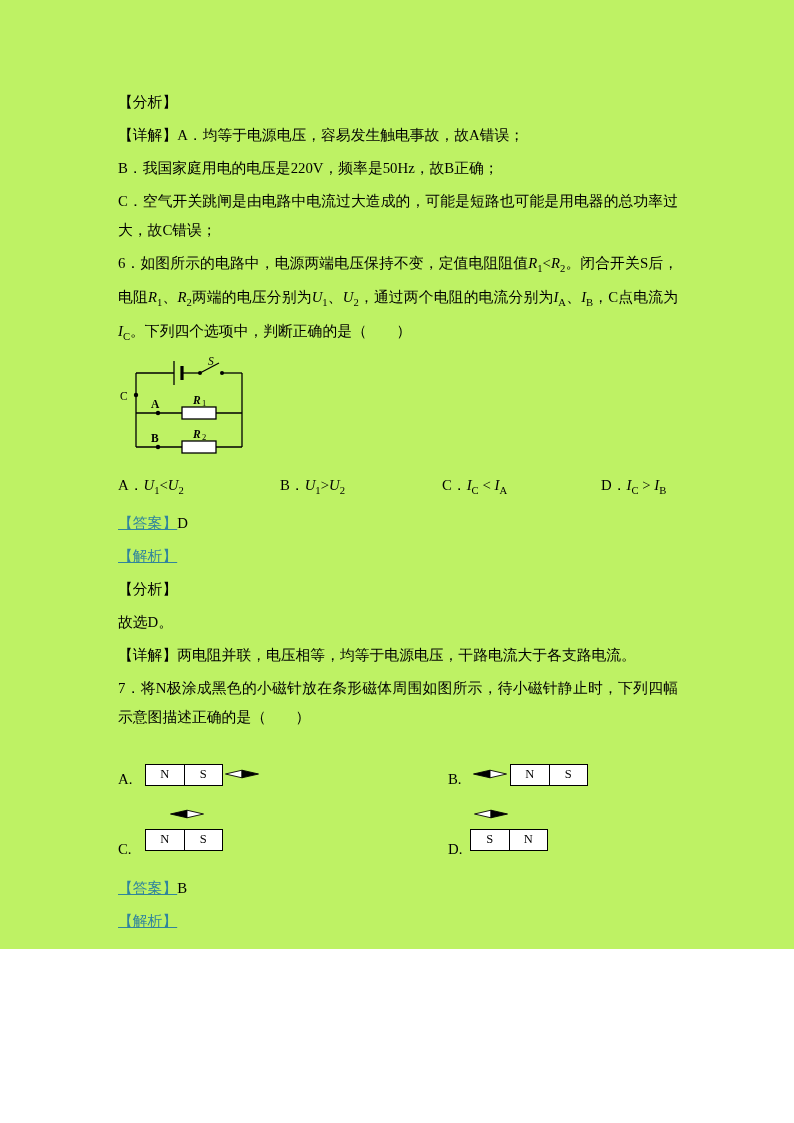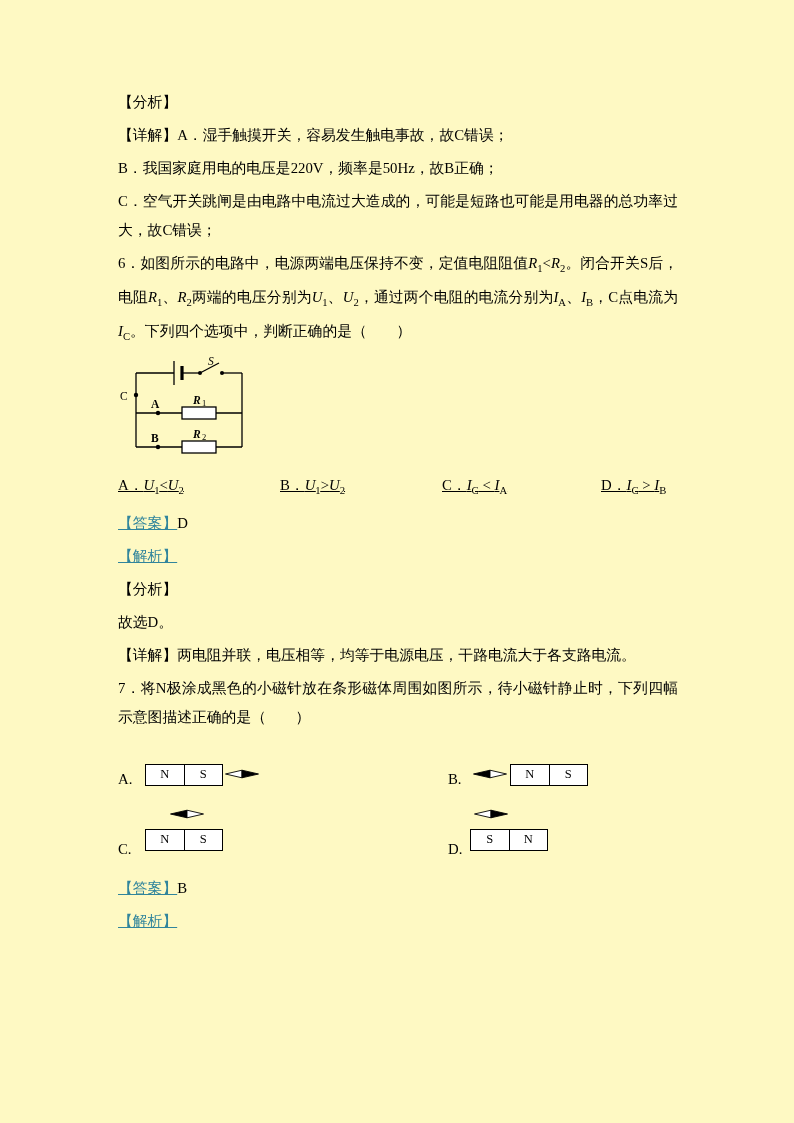--- a/index.html
+++ b/index.html
@@ -1,25 +1,25 @@
 <!DOCTYPE html>
 <html><head>
 <meta charset="utf-8">
 <style>
   html,body{margin:0;padding:0;background:#ffffff;}
-  .page{width:794px;height:1123px;background:#fef9c3;overflow:hidden;
+  .page{width:794px;height:949px;background:#bef264;overflow:hidden;
         font-family:"Liberation Serif","DejaVu Serif",serif;color:#000;position:relative;}
   .content{padding:88px 116px 0 118px;}
   .line{font-size:14.8px;line-height:29px;margin:0 0 4px 0;text-align:justify;}
   .teal{color:#31859c;text-decoration:underline;}
   sub{font-size:0.72em;}
   i{font-style:italic;}
   .figure-circuit{margin:4px 0 2px -4px;height:114px;}
   .options-row{display:grid;grid-template-columns:162px 162px 159px 1fr;
-               font-size:14.8px;line-height:29px;margin:0 0 4px 0;text-decoration:underline;}
+               font-size:14.8px;line-height:29px;margin:0 0 4px 0;}
   .figure-magnets{position:relative;height:120px;margin:14px 0 8px 0;}
   .opt-label{position:absolute;font-size:14.8px;}
   .magnet{position:absolute;width:76px;height:20px;border:1.4px solid #000;display:flex;background:#fff;}
   .magnet .pole{flex:1;text-align:center;font-size:12.5px;line-height:18px;}
   .magnet .pole:first-child{border-right:1.4px solid #000;}
   .needle{position:absolute;}
   .needle polygon{stroke:#000;stroke-width:0.9;fill:#fff;}
   .needle.black-left .half-l{fill:#000;}
   .needle.black-right .half-r{fill:#000;}
   .circuit text{font-size:11.5px;font-family:"Liberation Serif",serif;}
@@ -27,21 +27,21 @@
   .circuit text.bold{font-weight:bold;}
   .circuit text.sub{font-size:8.5px;}
 </style>
 </head>
 <body>
 
 <div class="page">
   <div class="content">
 
     <p class="line">【分析】</p>
-    <p class="line">【详解】A．湿手触摸开关，容易发生触电事故，故C错误；</p>
+    <p class="line">【详解】A．均等于电源电压，容易发生触电事故，故A错误；</p>
     <p class="line">B．我国家庭用电的电压是220V，频率是50Hz，故B正确；</p>
     <p class="line">C．空气开关跳闸是由电路中电流过大造成的，可能是短路也可能是用电器的总功率过大，故C错误；</p>
 
     <p class="line">6．如图所示的电路中，电源两端电压保持不变，定值电阻阻值<i>R</i><sub>1</sub>&lt;<i>R</i><sub>2</sub>。闭合开关S后，电阻<i>R</i><sub>1</sub>、<i>R</i><sub>2</sub>两端的电压分别为<i>U</i><sub>1</sub>、<i>U</i><sub>2</sub>，通过两个电阻的电流分别为<i>I</i><sub>A</sub>、<i>I</i><sub>B</sub>，C点电流为<i>I</i><sub>C</sub>。下列四个选项中，判断正确的是（　　）</p>
 
     <div class="figure-circuit">
       <svg class="circuit" width="150" height="112" viewBox="0 0 150 112">
         <g stroke="#000" stroke-width="1.3" fill="none">
           <line x1="22" y1="18" x2="60" y2="18"></line>
           <line x1="68" y1="18" x2="85" y2="18"></line>

